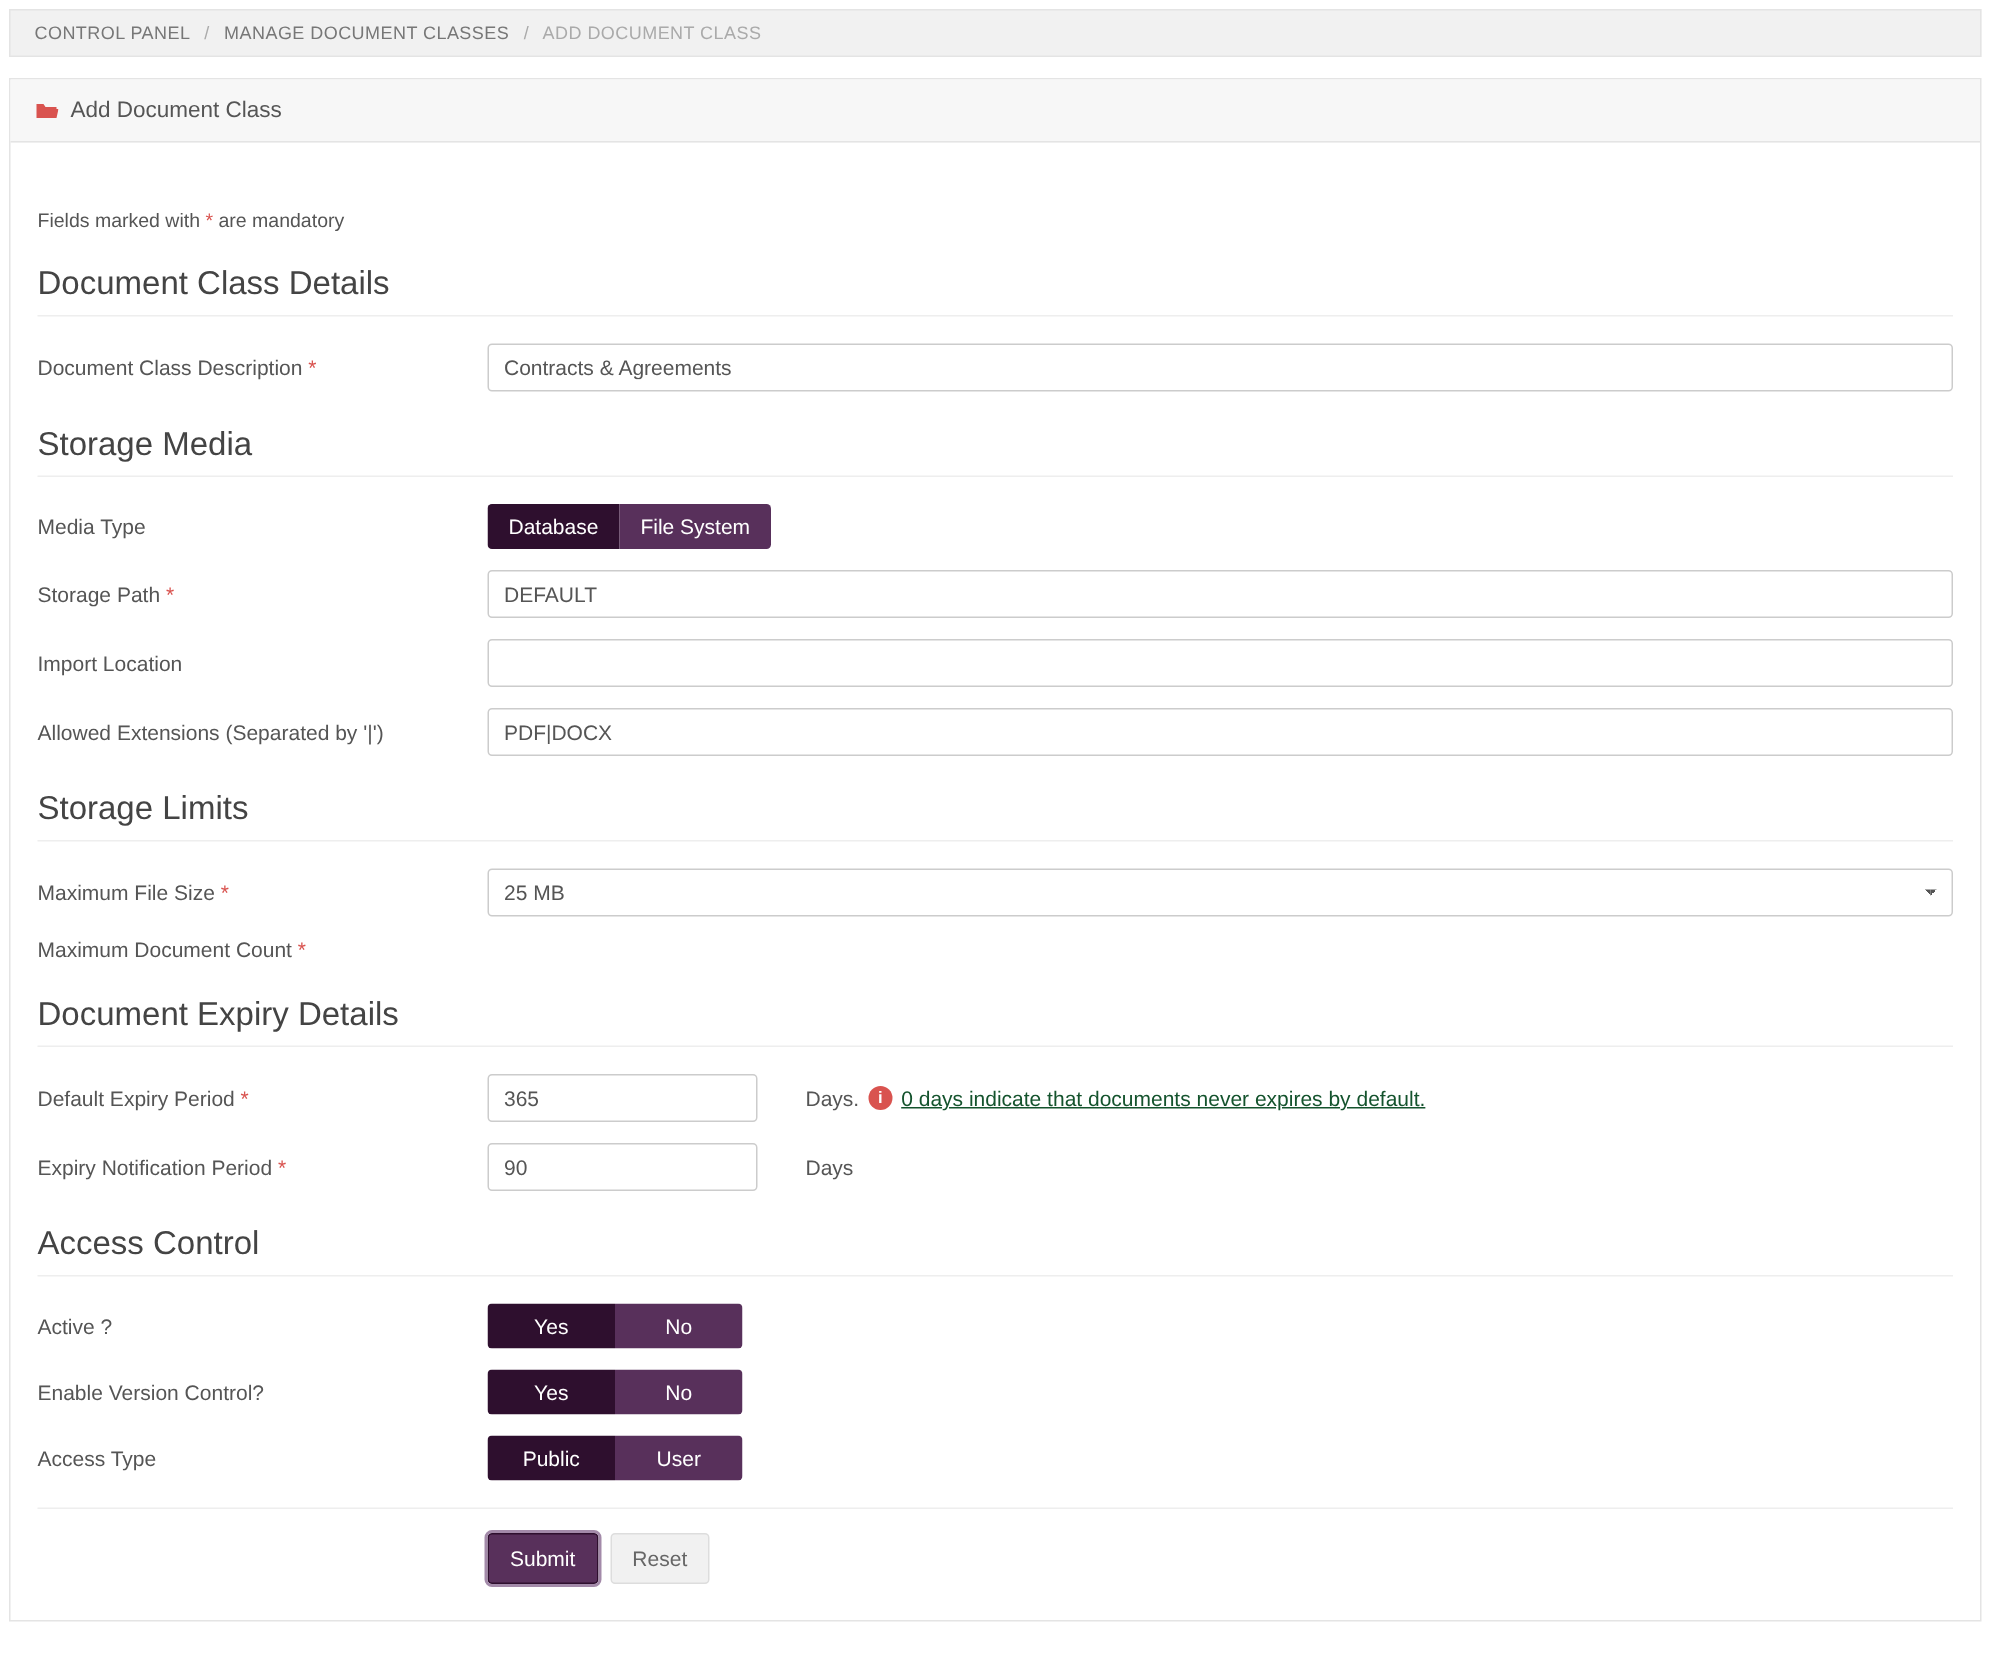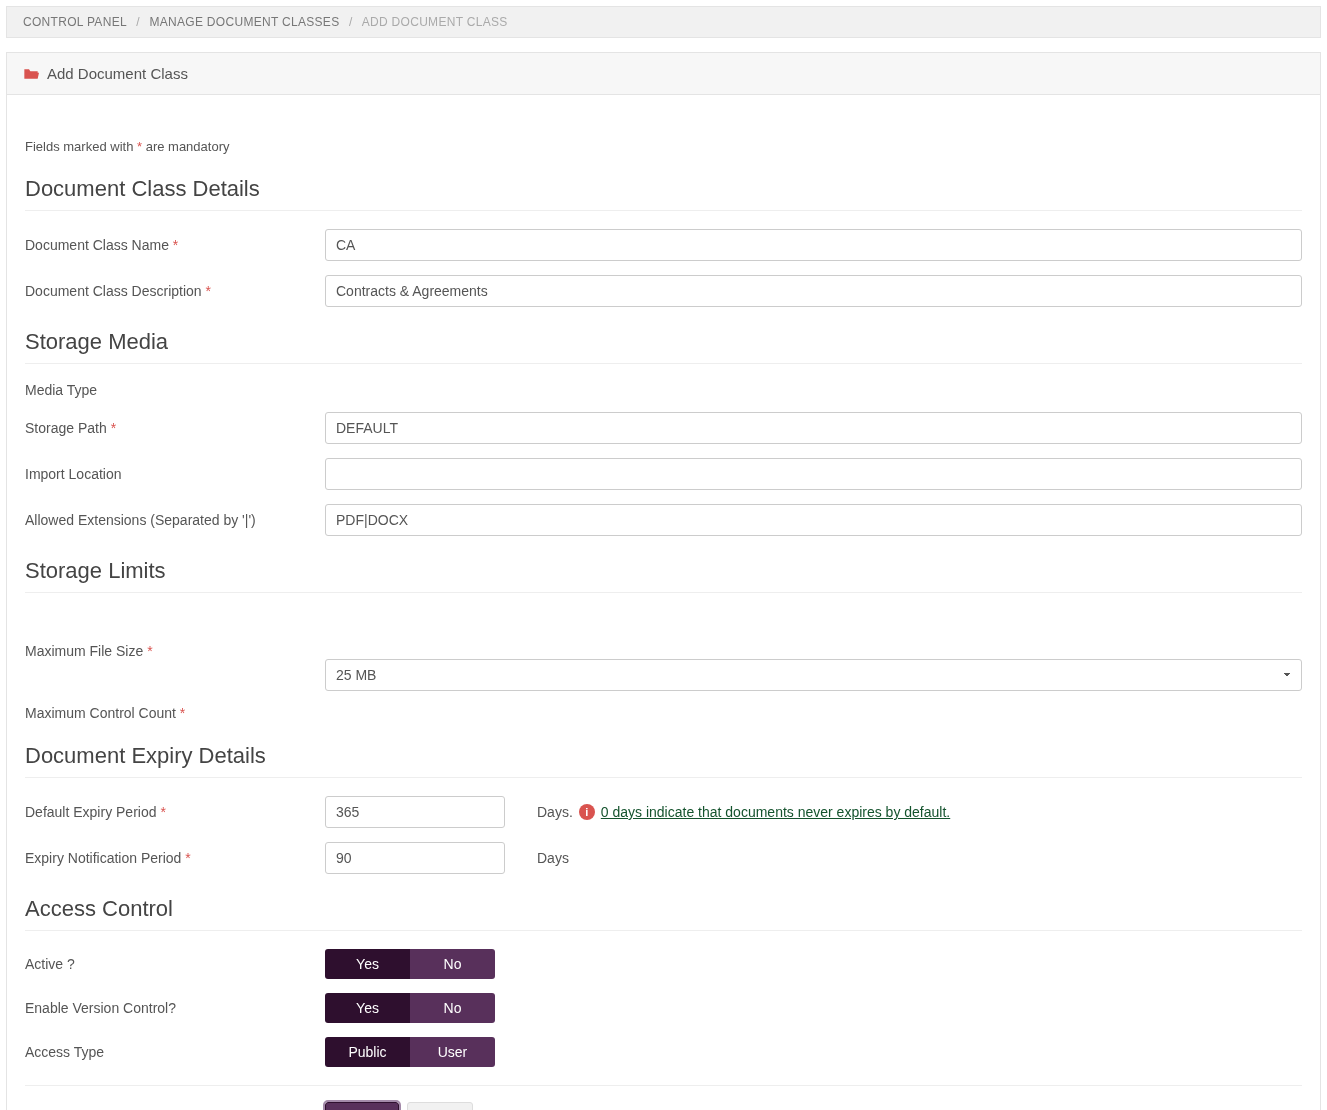--- a/index.html
+++ b/index.html
@@ -101,21 +101,20 @@
     color: #555;
     background: #fff;
   }
   select {
     appearance: none;
     -webkit-appearance: none;
     background-image: linear-gradient(45deg, transparent 50%, #555 50%), linear-gradient(135deg, #555 50%, transparent 50%);
     background-position: calc(100% - 14px) center, calc(100% - 10px) center;
     background-size: 4px 4px, 4px 4px;
     background-repeat: no-repeat;
-    margin-top: 48px;
   }
   .toggle-group {
     display: inline-flex;
     border-radius: 3px;
     overflow: hidden;
   }
   .toggle-btn {
     min-width: 85px;
     text-align: center;
     padding: 7px 14px;
@@ -178,43 +177,41 @@
 
   <div class="panel-body">
 
     <div class="mandatory-note">
       <span>Fields marked with </span><span class="ast">*</span><span> are mandatory</span>
     </div>
 
     <h2 class="section">Document Class Details</h2>
     <hr class="ssep">
 
-    <div class="form-row">
-      <div class="label-col">
-        <span>Document Class Name </span><span class="req">*</span>
-      </div>
-      <div class="input-col">
-        <input type="text" value="CA" style="">
-      </div>
-    </div>
 
     <div class="form-row">
       <div class="label-col">
         <span>Document Class Description </span><span class="req">*</span>
       </div>
       <div class="input-col">
         <input type="text" value="Contracts &amp; Agreements" style="">
       </div>
     </div>
 
     <h2 class="section">Storage Media</h2>
     <hr class="ssep">
 
     <div class="form-row">
       <div class="label-col">Media Type</div>
+      <div class="input-col">
+        <div class="toggle-group">
+          <div class="toggle-btn sel">Database</div>
+          <div class="toggle-btn unsel">File System</div>
+        </div>
+      </div>
     </div>
 
     <div class="form-row">
       <div class="label-col">
         <span>Storage Path </span><span class="req">*</span>
       </div>
       <div class="input-col">
         <input type="text" value="DEFAULT" style="">
       </div>
     </div>
@@ -242,21 +239,21 @@
       </div>
       <div class="input-col">
         <select>
           <option>25 MB</option>
         </select>
       </div>
     </div>
 
     <div class="form-row">
       <div class="label-col">
-        <span>Maximum Control Count </span><span class="req">*</span>
+        <span>Maximum Document Count </span><span class="req">*</span>
       </div>
     </div>
 
     <h2 class="section">Document Expiry Details</h2>
     <hr class="ssep">
 
     <div class="form-row">
       <div class="label-col">
         <span>Default Expiry Period </span><span class="req">*</span>
       </div>

